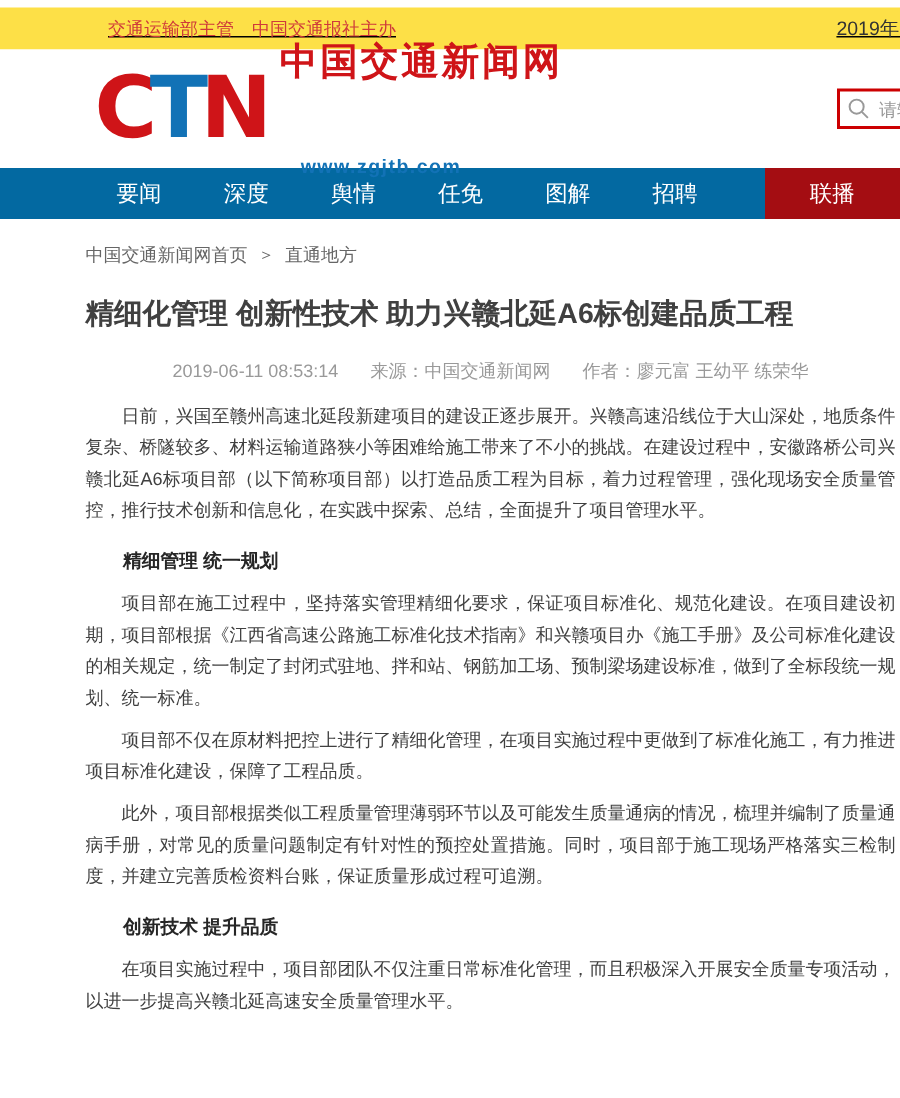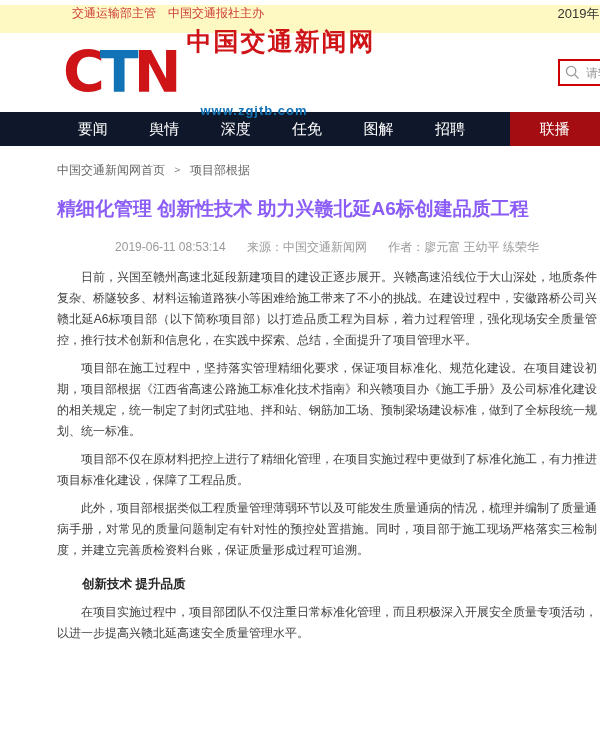--- a/index.html
+++ b/index.html
@@ -9,25 +9,27 @@
     overflow: hidden;
     background: #ffffff;
     font-family: "Liberation Sans", sans-serif;
     position: relative;
   }
 
   
   .topbar {
     margin-top: 5px;
     height: 28px;
-    background: #fef9c3;
-    display: flex;
+    background: #fde047;
+    display: flex;
+    align-items: center;
     justify-content: space-between;
     padding-left: 72px;
     overflow: hidden;
+    text-decoration: underline;
   }
   .topbar-left { color: #cf3a3a; font-size: 12px; white-space: nowrap; }
   .topbar-date { color: #333; font-size: 13px; white-space: nowrap; margin-right: -14px; }
 
   
   .logo-row {
     height: 79px;
     display: flex;
     align-items: center;
     padding-left: 63px;
@@ -68,21 +70,21 @@
     font-size: 12px; color: #999;
     width: 58px; margin-left: 4px;
     font-family: "Liberation Sans", sans-serif;
     background: transparent;
   }
   .search-input::placeholder { color: #999; opacity: 1; }
 
   
   .nav {
     height: 34px;
-    background: #0f172a;
+    background: #0369a1;
     display: flex;
     align-items: stretch;
     padding-left: 57px;
     overflow: hidden;
   }
   .nav-item {
     width: 76px;
     display: flex; align-items: center; justify-content: center;
     color: #fff; font-size: 15px;
     cursor: pointer;
@@ -102,21 +104,21 @@
   }
   .breadcrumb .sep { margin: 0 7px; color: #666; font-size: 11px; }
   .breadcrumb .bc-link { cursor: pointer; }
 
   
   .content { margin: 0 3px 0 57px; width: 540px; }
   .article-title {
     margin: 17px 0 0;
     font-size: 19px;
     font-weight: bold;
-    color: #8b5cf6;
+    color: #404040;
     white-space: nowrap;
     letter-spacing: 0;
   }
   .article-meta {
     margin-top: 17px;
     text-align: center;
     font-size: 12px;
     color: #999;
     white-space: nowrap;
   }
@@ -162,44 +164,45 @@
     <svg width="15" height="15" viewBox="0 0 16 16">
       <circle cx="6.5" cy="6.5" r="5" fill="none" stroke="#999" stroke-width="1.4"></circle>
       <line x1="10.2" y1="10.2" x2="14.5" y2="14.5" stroke="#999" stroke-width="1.4"></line>
     </svg>
     <input class="search-input" type="text" placeholder="请输" style="">
   </div>
 </div>
 
 <div class="nav">
   <div class="nav-item">要闻</div>
+  <div class="nav-item">深度</div>
   <div class="nav-item">舆情</div>
-  <div class="nav-item">深度</div>
   <div class="nav-item">任免</div>
   <div class="nav-item">图解</div>
   <div class="nav-item">招聘</div>
   <div class="nav-item dark">联播</div>
 </div>
 
 <div class="breadcrumb">
   <span class="bc-link">中国交通新闻网首页</span>
   <span class="sep">＞</span>
-  <span>项目部根据</span>
+  <span>直通地方</span>
 </div>
 
 <div class="content">
   <h1 class="article-title">精细化管理 创新性技术 助力兴赣北延A6标创建品质工程</h1>
 
   <div class="article-meta">
     <span>2019-06-11 08:53:14</span>
     <span>来源：中国交通新闻网</span>
     <span>作者：廖元富 王幼平 练荣华</span>
   </div>
 
   <div class="article-body">
     <p class="para">日前，兴国至赣州高速北延段新建项目的建设正逐步展开。兴赣高速沿线位于大山深处，地质条件复杂、桥隧较多、材料运输道路狭小等困难给施工带来了不小的挑战。在建设过程中，安徽路桥公司兴赣北延A6标项目部（以下简称项目部）以打造品质工程为目标，着力过程管理，强化现场安全质量管控，推行技术创新和信息化，在实践中探索、总结，全面提升了项目管理水平。</p>
+    <h3 class="sub">精细管理 统一规划</h3>
     <p class="para">项目部在施工过程中，坚持落实管理精细化要求，保证项目标准化、规范化建设。在项目建设初期，项目部根据《江西省高速公路施工标准化技术指南》和兴赣项目办《施工手册》及公司标准化建设的相关规定，统一制定了封闭式驻地、拌和站、钢筋加工场、预制梁场建设标准，做到了全标段统一规划、统一标准。</p>
     <p class="para">项目部不仅在原材料把控上进行了精细化管理，在项目实施过程中更做到了标准化施工，有力推进项目标准化建设，保障了工程品质。</p>
     <p class="para">此外，项目部根据类似工程质量管理薄弱环节以及可能发生质量通病的情况，梳理并编制了质量通病手册，对常见的质量问题制定有针对性的预控处置措施。同时，项目部于施工现场严格落实三检制度，并建立完善质检资料台账，保证质量形成过程可追溯。</p>
     <h3 class="sub">创新技术 提升品质</h3>
     <p class="para">在项目实施过程中，项目部团队不仅注重日常标准化管理，而且积极深入开展安全质量专项活动，以进一步提高兴赣北延高速安全质量管理水平。</p>
   </div>
 </div>
 
 </body></html>

